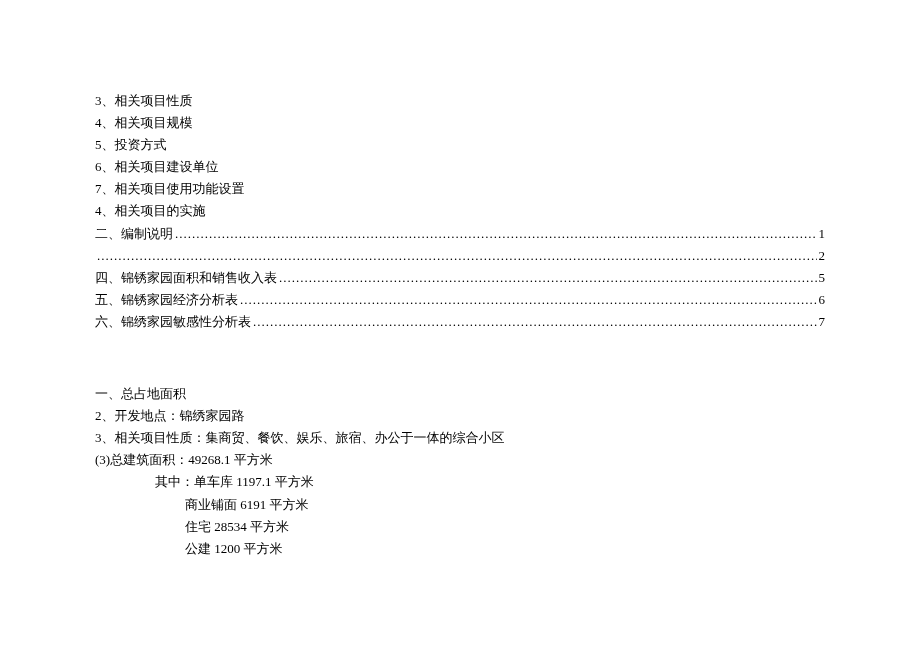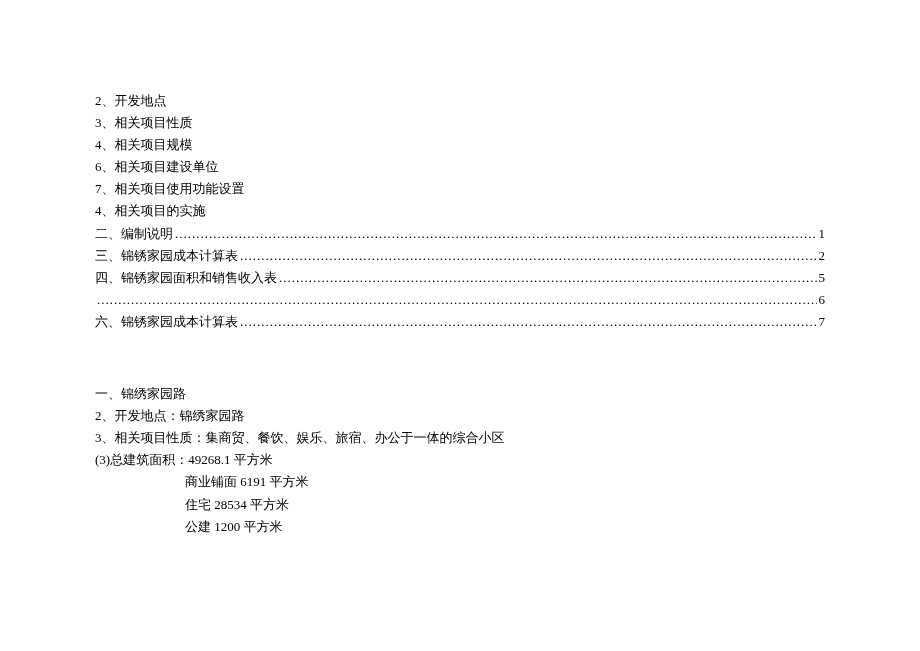--- a/index.html
+++ b/index.html
@@ -46,60 +46,61 @@
     .indent-2 {
       padding-left: 90px;
     }
   </style>
 </head>
 <body>
 
 <div>
 
   <div>
-    <div class="line">2、开发地点</div>
     <div class="line">3、相关项目性质</div>
     <div class="line">4、相关项目规模</div>
+    <div class="line">5、投资方式</div>
     <div class="line">6、相关项目建设单位</div>
     <div class="line">7、相关项目使用功能设置</div>
     <div class="line">4、相关项目的实施</div>
   </div>
 
   <div>
     <div class="toc-line">
       <span class="toc-title">二、编制说明</span>
       <span class="toc-dots">........................................................................................................................................................................................................................</span>
       <span class="toc-page">1</span>
     </div>
     <div class="toc-line">
-      <span class="toc-title">三、锦锈家园成本计算表</span>
       <span class="toc-dots">........................................................................................................................................................................................................................</span>
       <span class="toc-page">2</span>
     </div>
     <div class="toc-line">
       <span class="toc-title">四、锦锈家园面积和销售收入表</span>
       <span class="toc-dots">........................................................................................................................................................................................................................</span>
       <span class="toc-page">5</span>
     </div>
     <div class="toc-line">
+      <span class="toc-title">五、锦锈家园经济分析表</span>
       <span class="toc-dots">........................................................................................................................................................................................................................</span>
       <span class="toc-page">6</span>
     </div>
     <div class="toc-line">
-      <span class="toc-title">六、锦锈家园成本计算表</span>
+      <span class="toc-title">六、锦绣家园敏感性分析表</span>
       <span class="toc-dots">........................................................................................................................................................................................................................</span>
       <span class="toc-page">7</span>
     </div>
   </div>
 
   <div class="section-gap"></div>
 
   <div>
-    <div class="line">一、锦绣家园路</div>
+    <div class="line">一、总占地面积</div>
     <div class="line">2、开发地点：锦绣家园路</div>
     <div class="line">3、相关项目性质：集商贸、餐饮、娱乐、旅宿、办公于一体的综合小区</div>
     <div class="line">(3)总建筑面积：49268.1 平方米</div>
+    <div class="line indent-1">其中：单车库 1197.1 平方米</div>
     <div class="line indent-2">商业铺面 6191 平方米</div>
     <div class="line indent-2">住宅 28534 平方米</div>
     <div class="line indent-2">公建 1200 平方米</div>
   </div>
 
 </div>
 
 </body></html>

